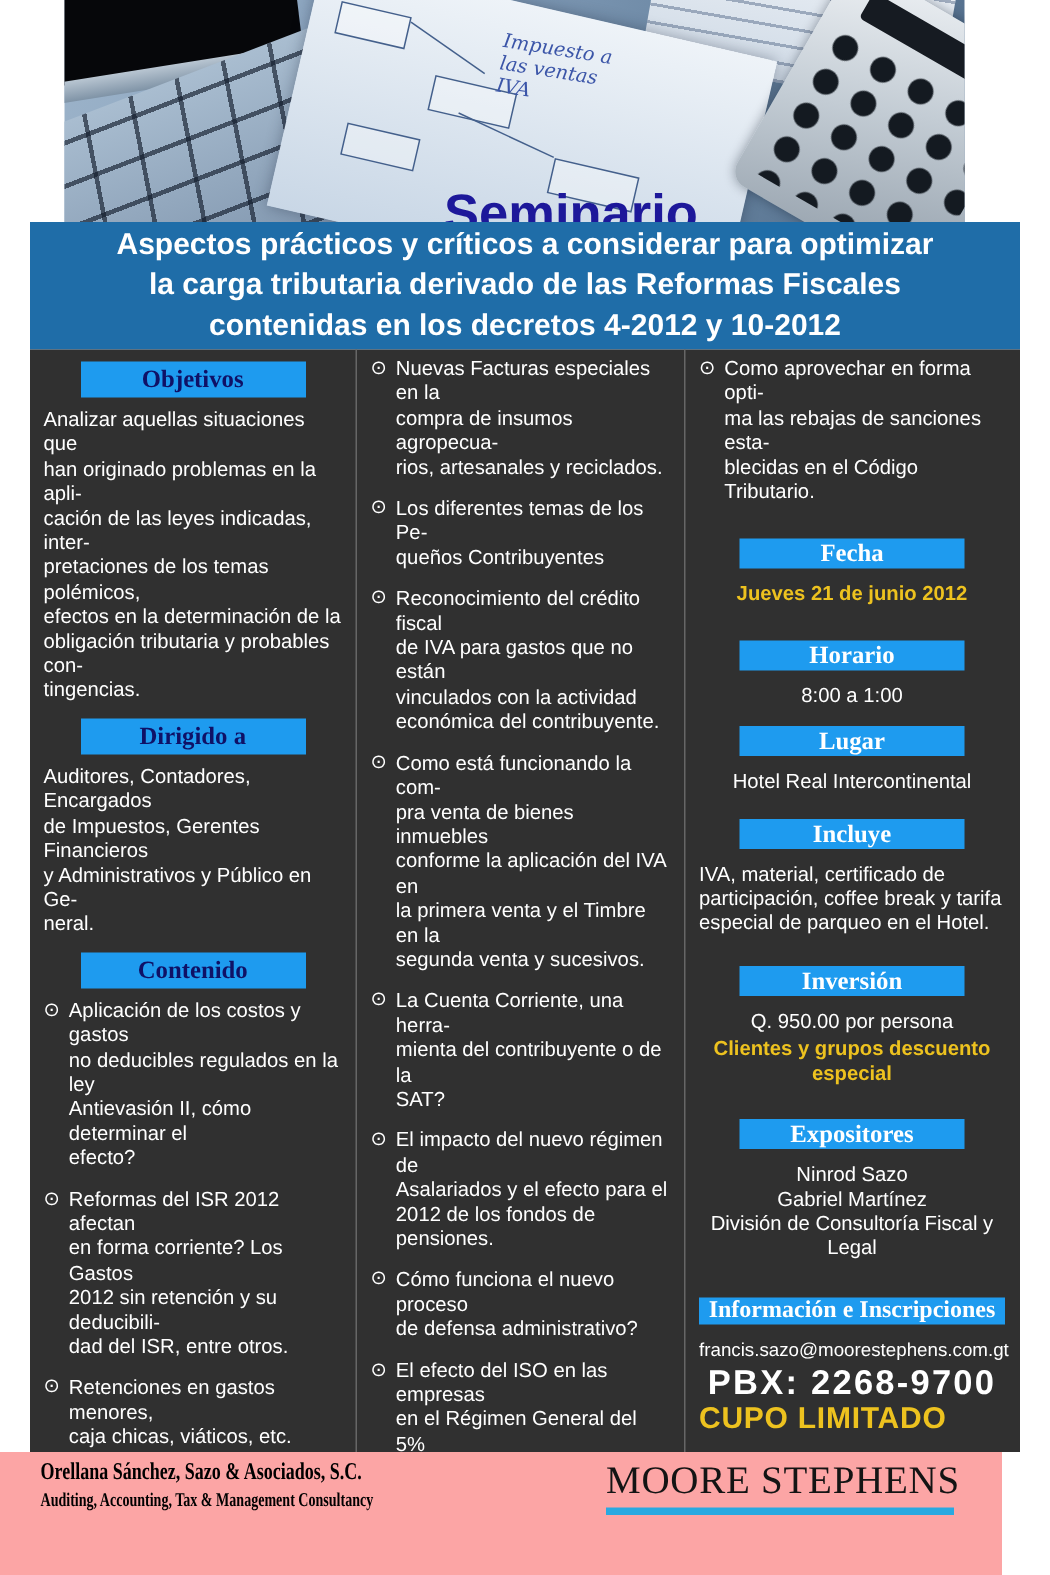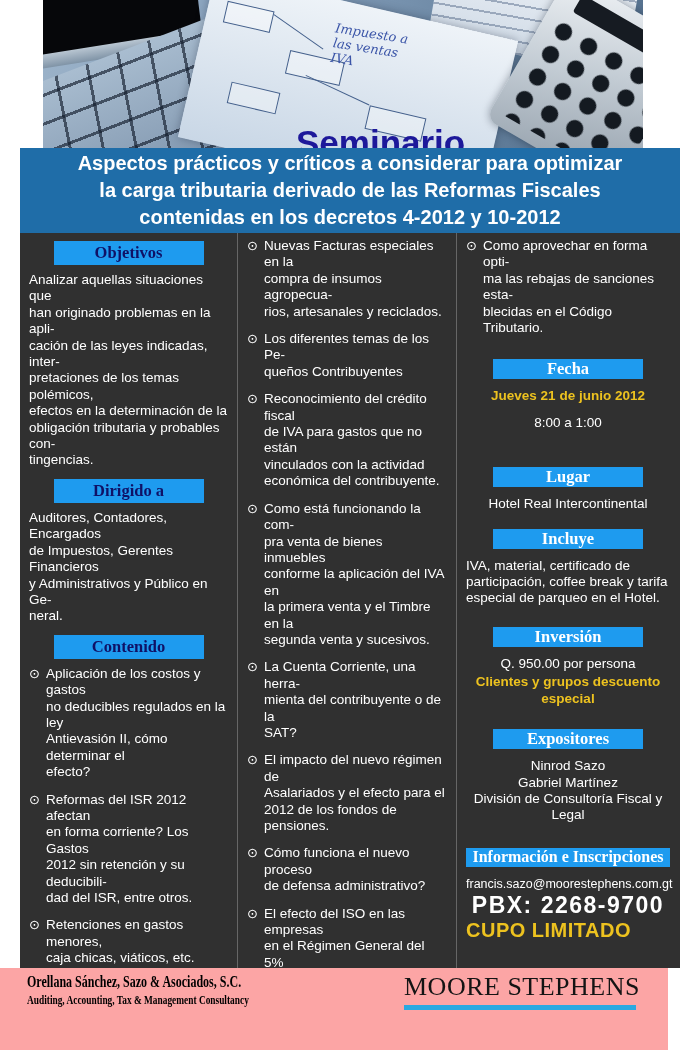--- a/index.html
+++ b/index.html
@@ -201,23 +201,24 @@
       <div class="bullet-row">
           <span class="bm">⊙</span>
           <span class="bt">Como aprovechar en forma opti-
 ma las rebajas de sanciones esta-
 blecidas en el Código Tributario.</span>
         </div>
 
       <div class="hdr white" style="margin-top:12px;">Fecha</div>
       <div class="val gold">Jueves  21 de junio 2012</div>
 
+      <div class="hdr white" style="margin-top:14px;">Horario</div>
       <div class="val">8:00 a 1:00</div>
 
-      <div class="hdr white" style="margin-top:28px;">Lugar</div>
+      <div class="hdr white" style="margin-top:4px;">Lugar</div>
       <div class="val">Hotel Real Intercontinental</div>
 
       <div class="hdr white" style="margin-top:8px;">Incluye</div>
       <div class="val left">IVA, material, certificado de
 participación, coffee break y tarifa
 especial de parqueo en  el Hotel.</div>
 
       <div class="hdr white" style="margin-top:12px;">Inversión</div>
       <div class="val" style="margin-bottom:0;">Q. 950.00 por persona</div>
       <div class="val gold">Clientes y grupos descuento

